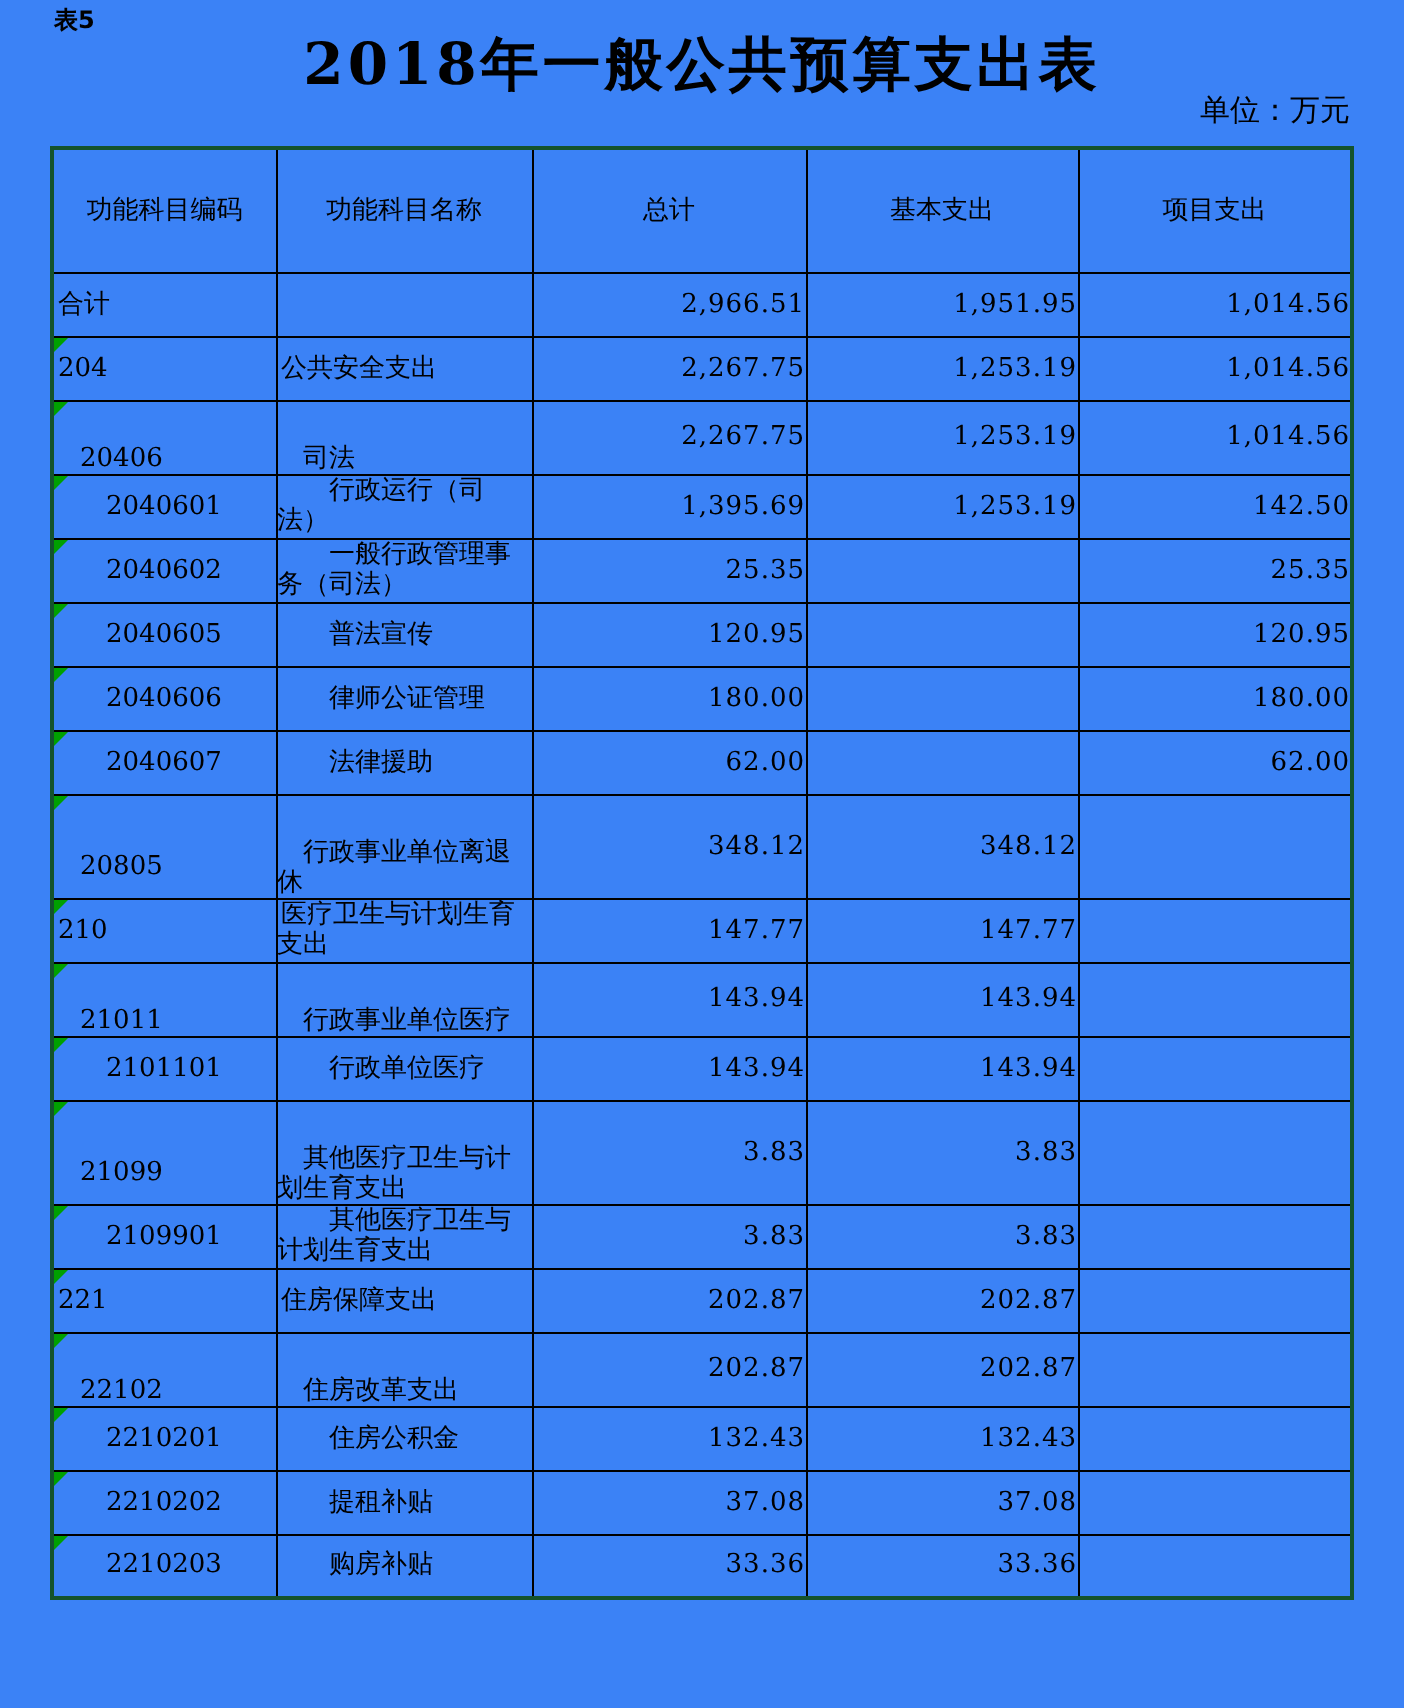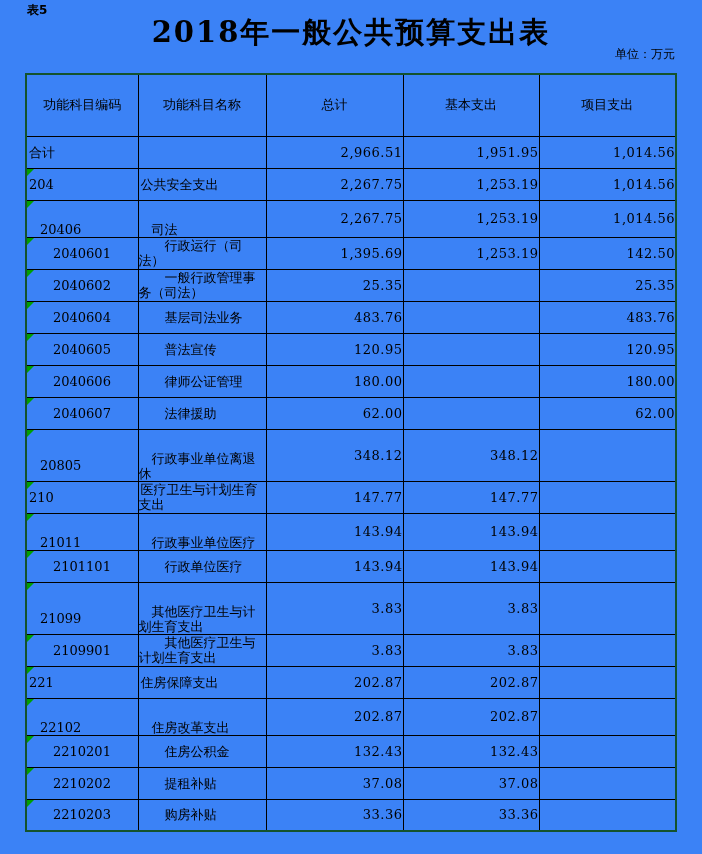--- a/index.html
+++ b/index.html
@@ -17,21 +17,21 @@
     font-family:"DejaVu Sans","Liberation Sans",sans-serif;
   }
   .page-title {
     position:absolute; left:0; right:0; top:13px;
     text-align:center;
     font-size:29px; font-weight:bold;
     letter-spacing:2px;
   }
   .unit-note {
     position:absolute; right:27px; top:46px;
-    font-size:12px;
+    font-size:15px;
   }
   table.budget {
     position:absolute; left:25px; top:73px;
     width:650px;
     border-collapse:collapse;
     table-layout:fixed;
     border:2px solid #14532d;
   }
   table.budget th, table.budget td {
     border:1px solid #000;
@@ -151,32 +151,20 @@
         <span class="cell-text lvl3">2040602</span>
       </td>
       <td class="c-name">
         <div class="name-inner lvl3">一般行政管理事务（司法）</div>
       </td>
       <td class="c-num">25.35</td>
       <td class="c-num"></td>
       <td class="c-num">25.35</td>
     </tr>
 
-    <tr>
-      <td class="c-code">
-        <span class="marker" style="border-top-color: rgb(0, 160, 0);"></span>
-        <span class="cell-text lvl3">2040604</span>
-      </td>
-      <td class="c-name">
-        <div class="name-inner lvl3">基层司法业务</div>
-      </td>
-      <td class="c-num">483.76</td>
-      <td class="c-num"></td>
-      <td class="c-num">483.76</td>
-    </tr>
 
     <tr>
       <td class="c-code">
         <span class="marker" style="border-top-color: rgb(0, 160, 0);"></span>
         <span class="cell-text lvl3">2040605</span>
       </td>
       <td class="c-name">
         <div class="name-inner lvl3">普法宣传</div>
       </td>
       <td class="c-num">120.95</td>

